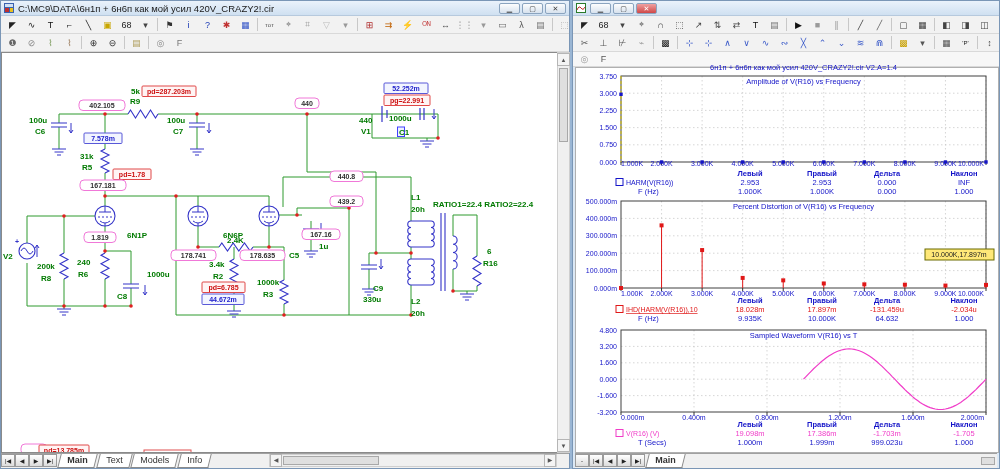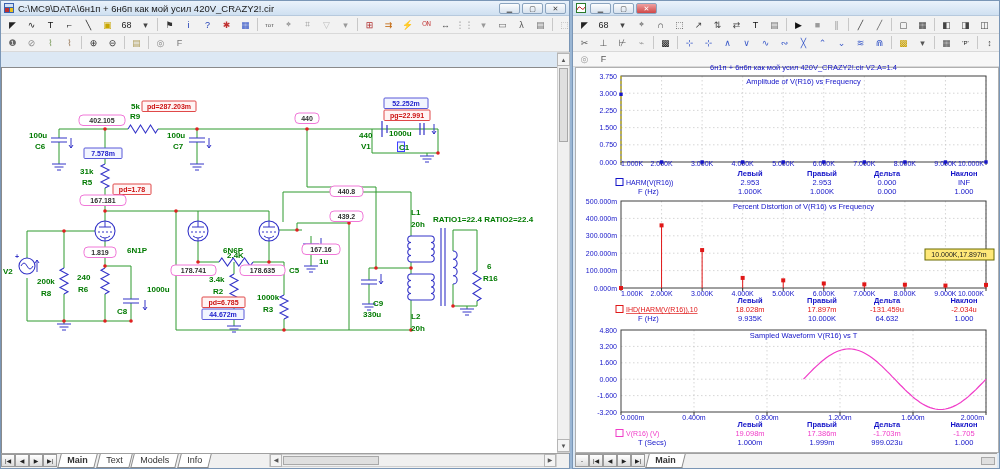--- a/index.html
+++ b/index.html
@@ -87,21 +87,21 @@
         <span class="tbsep"></span>
         <span class="tbi" style="color: rgb(51, 51, 51);">⊕</span>
         <span class="tbi" style="color: rgb(51, 51, 51);">⊖</span>
         <span class="tbsep"></span>
         <span class="tbi" style="color: rgb(176, 160, 96);">▤</span>
         <span class="tbsep"></span>
         <span class="tbi" style="color: rgb(136, 136, 136);">◎</span>
         <span class="tbi" style="color: rgb(119, 119, 119);">F</span>
       </div>
 
-  <div class="canvas" style="left:0;top:66px;width:557px;height:401px;">
+  <div class="canvas" style="left:0;top:51px;width:557px;height:401px;">
     <svg id="schem" width="555" height="399" viewBox="1 52 555 399">
           <path d="M58,113 H127 M157,113 H306 M306,113 H371 M371,113 H437 M437,113 V137 M371,137 H437 M371,113 V137 M426,137 V140 M58,113 V122 M58,126 V148 M196,113 V122 M196,126 V148 M104,113 V148 M104,172 V195 M104,195 H268 M197,195 V205 M268,195 V205 M104,195 V205 M175,195 V314 M175,314 H410 M348,314 V207 M348,207 H296 M296,207 V214 M277,214 H301 M310,220 V228 M310,232 V250 M104,225 V252 M104,278 V305 M104,250 H130 M130,250 V283 M130,287 V305 M26,305 H130 M63,305 V308 M26,262 V305 M26,242 V215 M26,215 H94 M63,215 V252 M63,278 V305 M197,225 V246 M197,246 H218 M252,246 H268 M268,225 V246 M233,246 V258 M233,284 V310 M268,246 H283 M283,246 V279 M283,303 V314 M282,176 V206 M282,176 H410 M410,176 V220 M306,113 V171 M306,171 H375 M375,171 V252 M368,252 H410 M368,252 V264 M368,268 V288 M410,246 V258 M410,284 V314 M452,235 V214 M452,214 H476 M476,214 V255 M476,285 V290 M452,290 H476 M452,290 V268 M466,290 V293" stroke="#2e9a2e" fill="none" stroke-width="1"></path>
           <path d="M104,148 L100,150 L108,154 L100,158 L108,162 L100,166 L108,170 L104,172" stroke="#3434c8" fill="none" stroke-width="1.1"></path>
           <path d="M63,252 L59,254.16666666666666 L67,258.5 L59,262.8333333333333 L67,267.1666666666667 L59,271.5 L67,275.8333333333333 L63,278" stroke="#3434c8" fill="none" stroke-width="1.1"></path>
           <path d="M104,252 L100,254.16666666666666 L108,258.5 L100,262.8333333333333 L108,267.1666666666667 L100,271.5 L108,275.8333333333333 L104,278" stroke="#3434c8" fill="none" stroke-width="1.1"></path>
           <path d="M233,258 L229,260.1666666666667 L237,264.5 L229,268.8333333333333 L237,273.1666666666667 L229,277.5 L237,281.8333333333333 L233,284" stroke="#3434c8" fill="none" stroke-width="1.1"></path>
           <path d="M283,279 L279,281 L287,285 L279,289 L287,293 L279,297 L287,301 L283,303" stroke="#3434c8" fill="none" stroke-width="1.1"></path>
           <path d="M476,255 L472,257.5 L480,262.5 L472,267.5 L480,272.5 L472,277.5 L480,282.5 L476,285" stroke="#3434c8" fill="none" stroke-width="1.1"></path>
           <path d="M127,113 L129.5,109 L134.5,117 L139.5,109 L144.5,117 L149.5,109 L154.5,117 L157,113" stroke="#3434c8" fill="none" stroke-width="1.1"></path>
           <path d="M218,246 L220.83333333333334,242 L226.5,250 L232.16666666666666,242 L237.83333333333334,250 L243.5,242 L249.16666666666666,250 L252,246" stroke="#3434c8" fill="none" stroke-width="1.1"></path>

